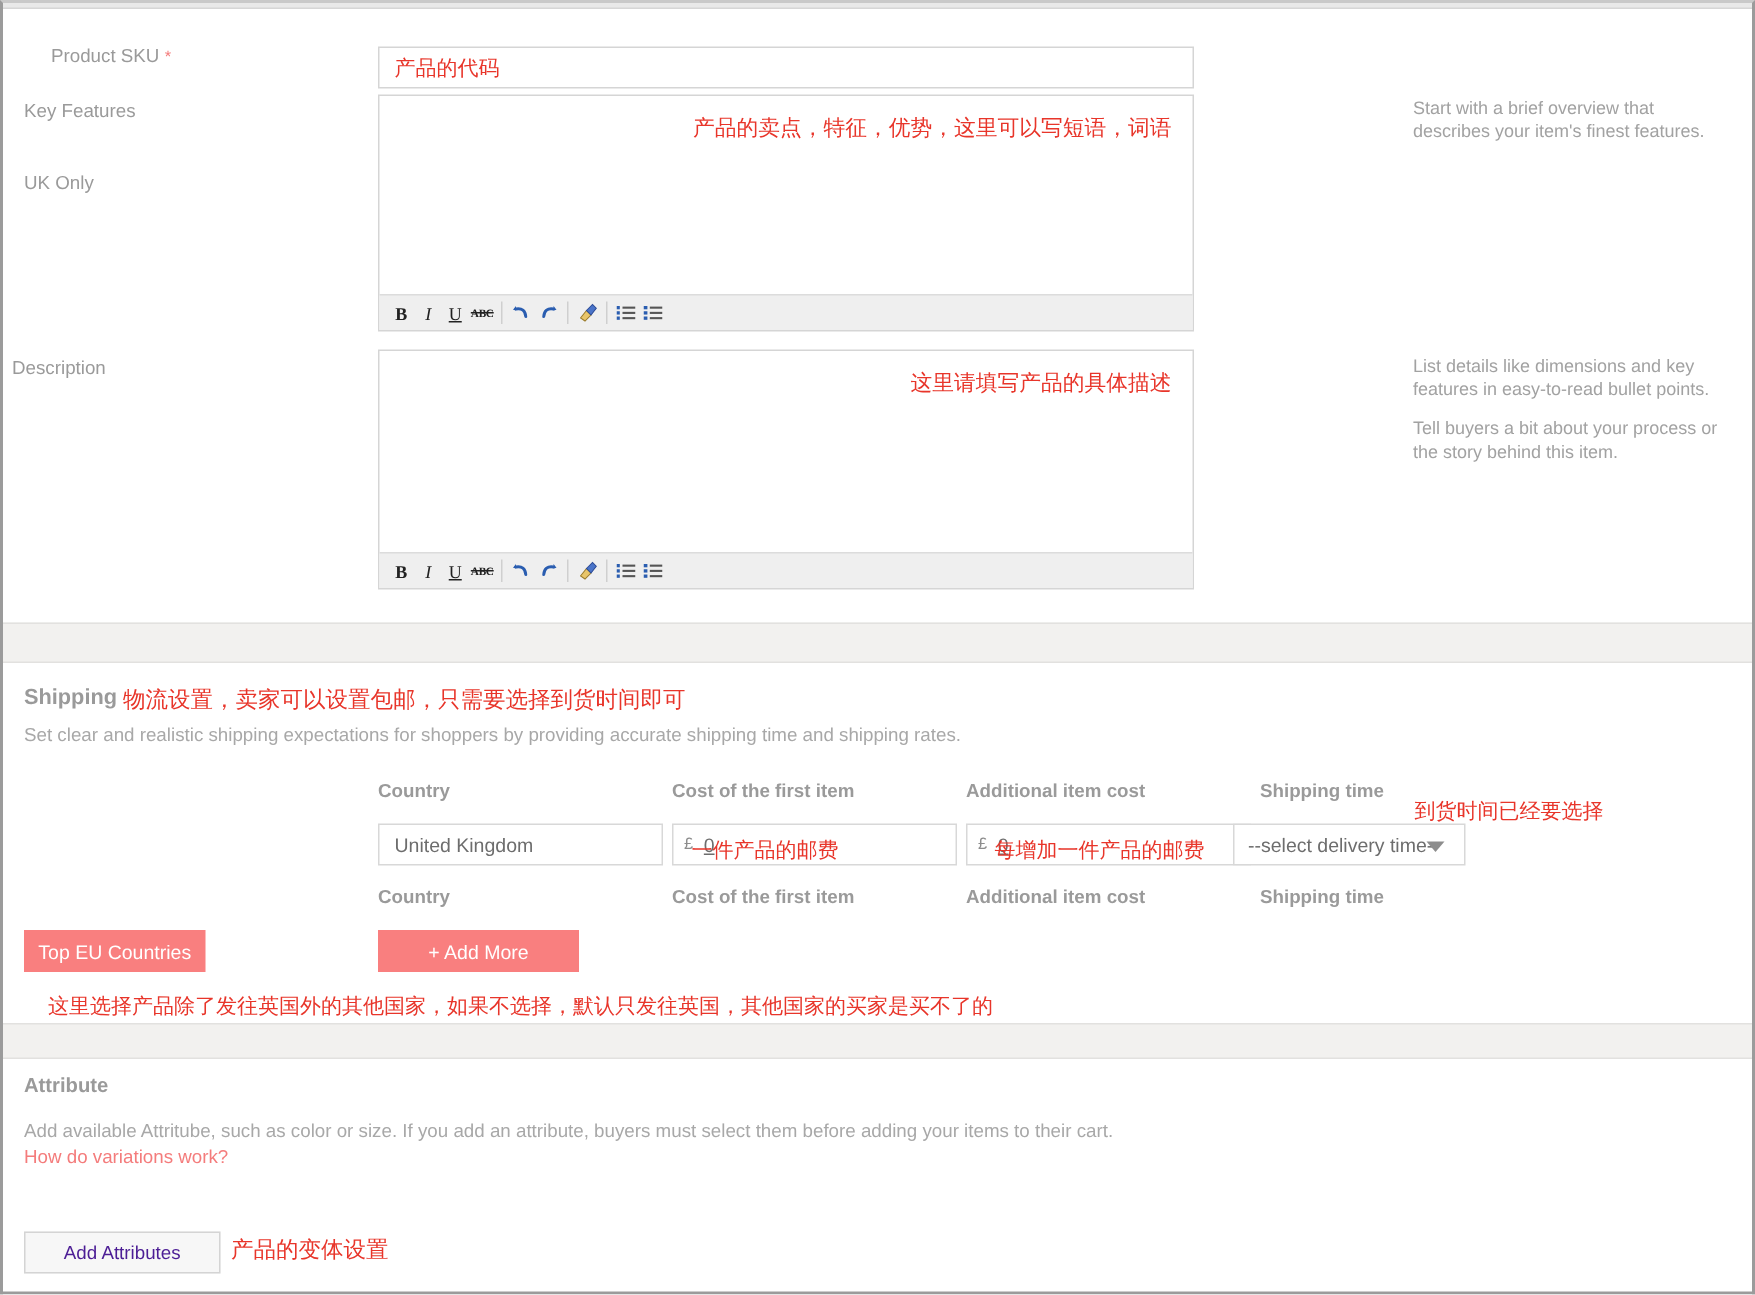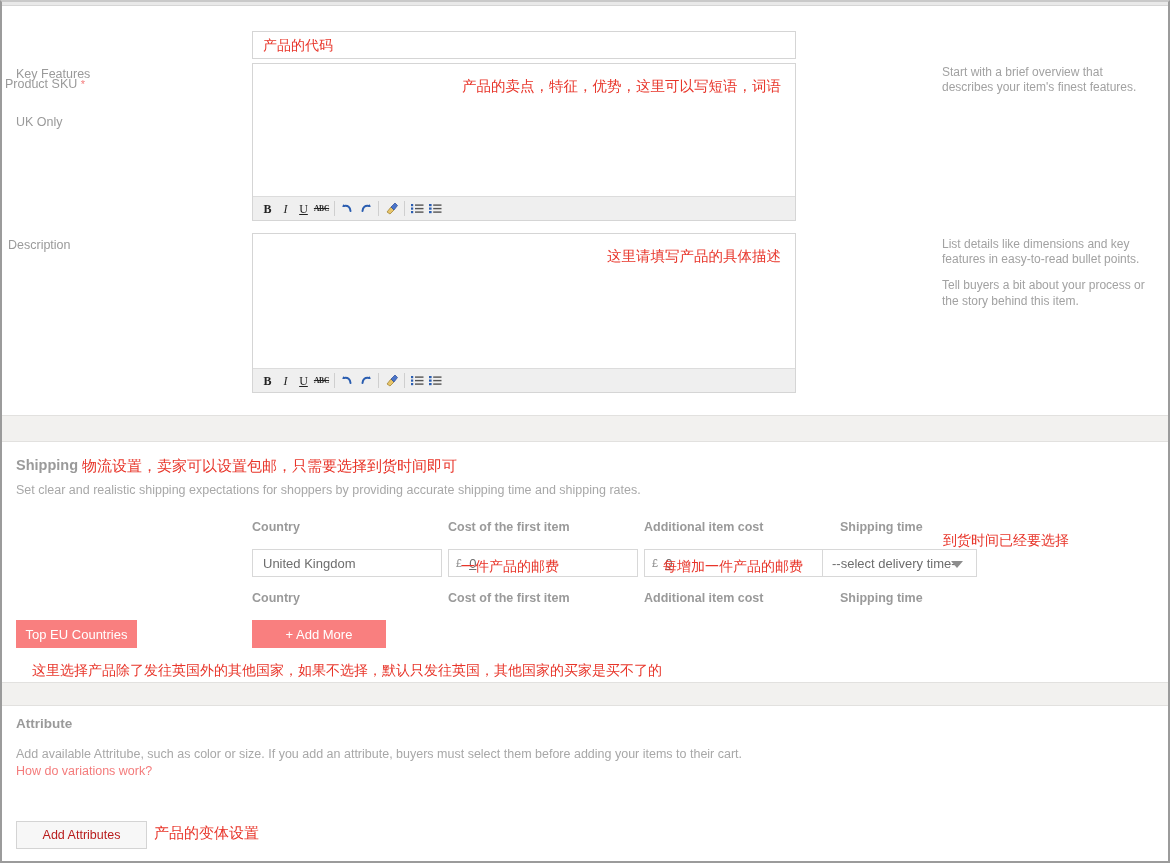--- a/index.html
+++ b/index.html
@@ -45,21 +45,21 @@
     color: #e8352a;
     font-family: "DejaVu Sans", sans-serif;
     font-size: 14px;
     white-space: nowrap;
   }
 
   
   #section-details { position: absolute; left: 0; top: 3px; width: 1166px; height: 410px; }
 
   #row-sku { position: absolute; left: 0; top: 10px; width: 100%; height: 40px; }
-  #label-sku { position: absolute; left: 3px; top: 15px; margin-top: 47px; }
+  #label-sku { position: absolute; left: 32px; top: 15px; }
   #input-sku {
     position: absolute; left: 250px; top: 16px;
     width: 544px; height: 28px;
     border: 1px solid #d5d5d5;
     background: #fff;
     padding: 0 10px;
     font-size: 14px;
     font-family: Liberation Sans, sans-serif;
     color: #e8352a;
     outline: none;
@@ -235,21 +235,21 @@
   #attr-link {
     position: absolute; left: 14px; top: 58px;
     font-size: 12.5px; color: #f47c7c;
     text-decoration: none; cursor: pointer;
   }
   #btn-addattributes {
     position: absolute; left: 14px; top: 115px;
     width: 131px; height: 28px;
     background: #f7f7f7;
     border: 1px solid #d4d4d4;
-    color: #b91c1c;
+    color: #4c1d95;
     font-size: 12.5px;
     font-family: "Liberation Sans", sans-serif;
     cursor: pointer;
   }
   #note-attr { position: absolute; left: 152px; top: 118px; font-size: 15px; }
 </style>
 </head>
 <body>
 
 <div id="page">

